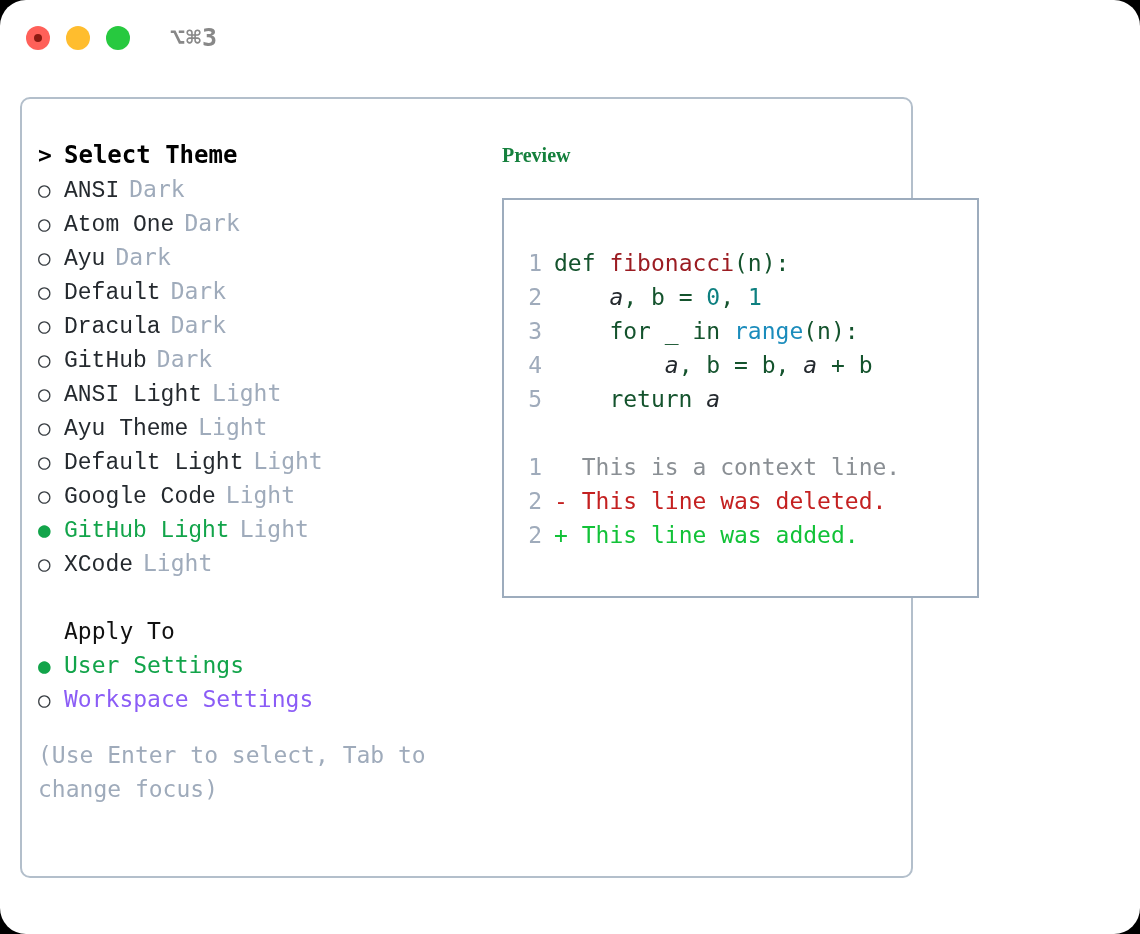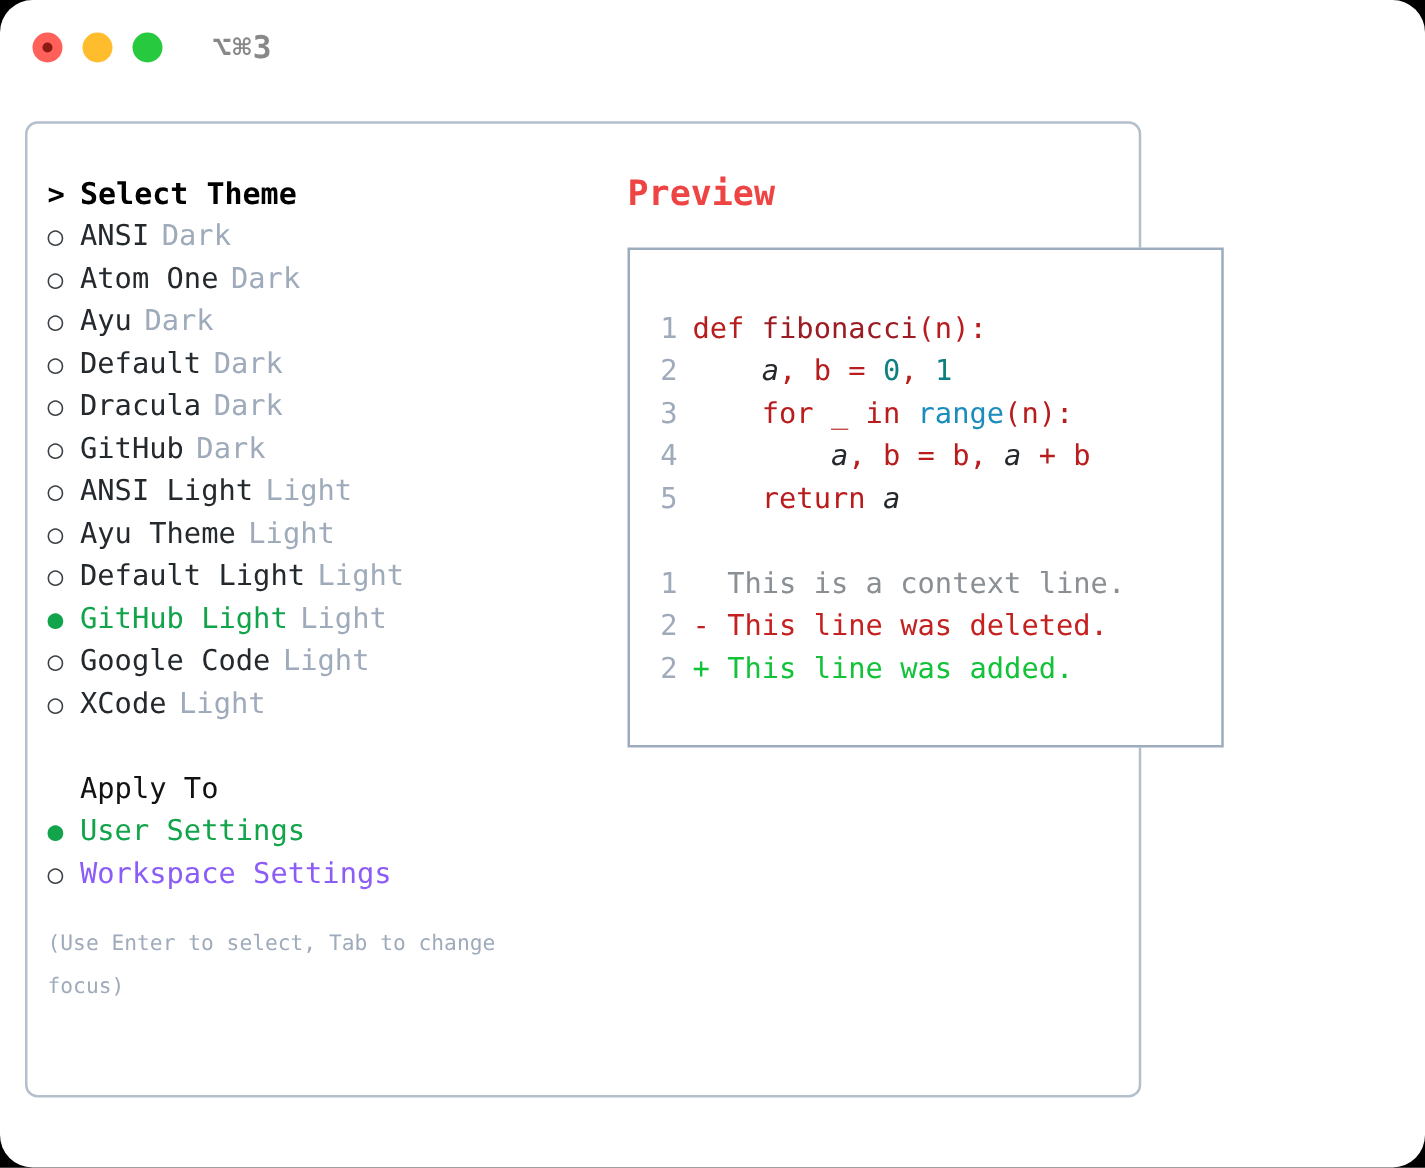--- a/index.html
+++ b/index.html
@@ -98,51 +98,52 @@
     color: #3a3f44;
   }
   .marker.sel { color: #12a44a; }
   .marker.blank { color: transparent; }
   #select-theme-header {
     font-weight: bold;
     color: #000000;
     font-size: 24px;
   }
   #select-theme-header .marker { font-weight: bold; color: #000000; font-size: 23px; }
-  .theme-name { color: #24292e; }
+  .theme-name { color: #24292e; font-family: Liberation Mono, monospace; }
   .theme-name.selected { color: #12a44a; }
   .theme-kind {
     color: #9fabbb;
     margin-left: 10px;
   }
   .section-gap { height: 34px; }
   #apply-to-label { color: #111111; }
   .opt-name { color: #8b5cf6; }
   .opt-name.selected { color: #12a44a; }
 
   #hint {
     margin-top: 22px;
-    font-size: 17px;
+    font-size: 23px;
     line-height: 34px;
     color: #9fabbb;
     width: 410px;
   }
 
   
   #right-col {
     position: absolute;
     left: 480px;
     top: 39px;
     width: 500px;
   }
   #preview-title {
-    font-size: 28px;
+    font-size: 20px;
     font-weight: bold;
-    color: #ef4444;
-    line-height: 34px;
+    color: #15803d;
+    line-height: 34px;
+    font-family: Liberation Serif, serif;
   }
   #preview-box {
     margin-top: 26px;
     width: 477px;
     height: 400px;
     border: 2px solid #9dacbd;
     box-sizing: border-box;
     background: #ffffff;
     position: relative;
   }
@@ -164,21 +165,21 @@
     width: 24px;
     text-align: right;
     color: #9fabbb;
     margin-right: 12px;
   }
   .blankline { height: 34px; }
   .fn   { color: #9b1c22; }
   .num  { color: #0e8080; }
   .call { color: #1b8cbc; }
   .var  { font-style: italic; }
-  .kw   { color: #b91c1c; }
+  .kw   { color: #14532d; }
   .ctx  { color: #8a8f94; margin-top: 40px; }
   .del  { color: #c42121; }
   .add  { color: #12c238; }
 </style>
 </head>
 <body>
 
 <div id="window">
 
   <div id="titlebar">
@@ -199,22 +200,22 @@
       <div id="theme-rows">
           <div class="row"><span class="marker">○</span><span class="theme-name">ANSI</span><span class="theme-kind">Dark</span></div>
           <div class="row"><span class="marker">○</span><span class="theme-name">Atom One</span><span class="theme-kind">Dark</span></div>
           <div class="row"><span class="marker">○</span><span class="theme-name">Ayu</span><span class="theme-kind">Dark</span></div>
           <div class="row"><span class="marker">○</span><span class="theme-name">Default</span><span class="theme-kind">Dark</span></div>
           <div class="row"><span class="marker">○</span><span class="theme-name">Dracula</span><span class="theme-kind">Dark</span></div>
           <div class="row"><span class="marker">○</span><span class="theme-name">GitHub</span><span class="theme-kind">Dark</span></div>
           <div class="row"><span class="marker">○</span><span class="theme-name">ANSI Light</span><span class="theme-kind">Light</span></div>
           <div class="row"><span class="marker">○</span><span class="theme-name">Ayu Theme</span><span class="theme-kind">Light</span></div>
           <div class="row"><span class="marker">○</span><span class="theme-name">Default Light</span><span class="theme-kind">Light</span></div>
+          <div class="row"><span class="marker">○</span><span class="theme-name">Google Code</span><span class="theme-kind">Light</span></div>
           <div class="row"><span class="marker sel">●</span><span class="theme-name selected">GitHub Light</span><span class="theme-kind">Light</span></div>
-          <div class="row"><span class="marker">○</span><span class="theme-name">Google Code</span><span class="theme-kind">Light</span></div>
           <div class="row"><span class="marker">○</span><span class="theme-name">XCode</span><span class="theme-kind">Light</span></div>
         </div>
 
       <div class="section-gap"></div>
 
       <div class="row">
         <span class="marker blank">○</span><span id="apply-to-label">Apply To</span>
       </div>
 
       <div id="apply-rows">

